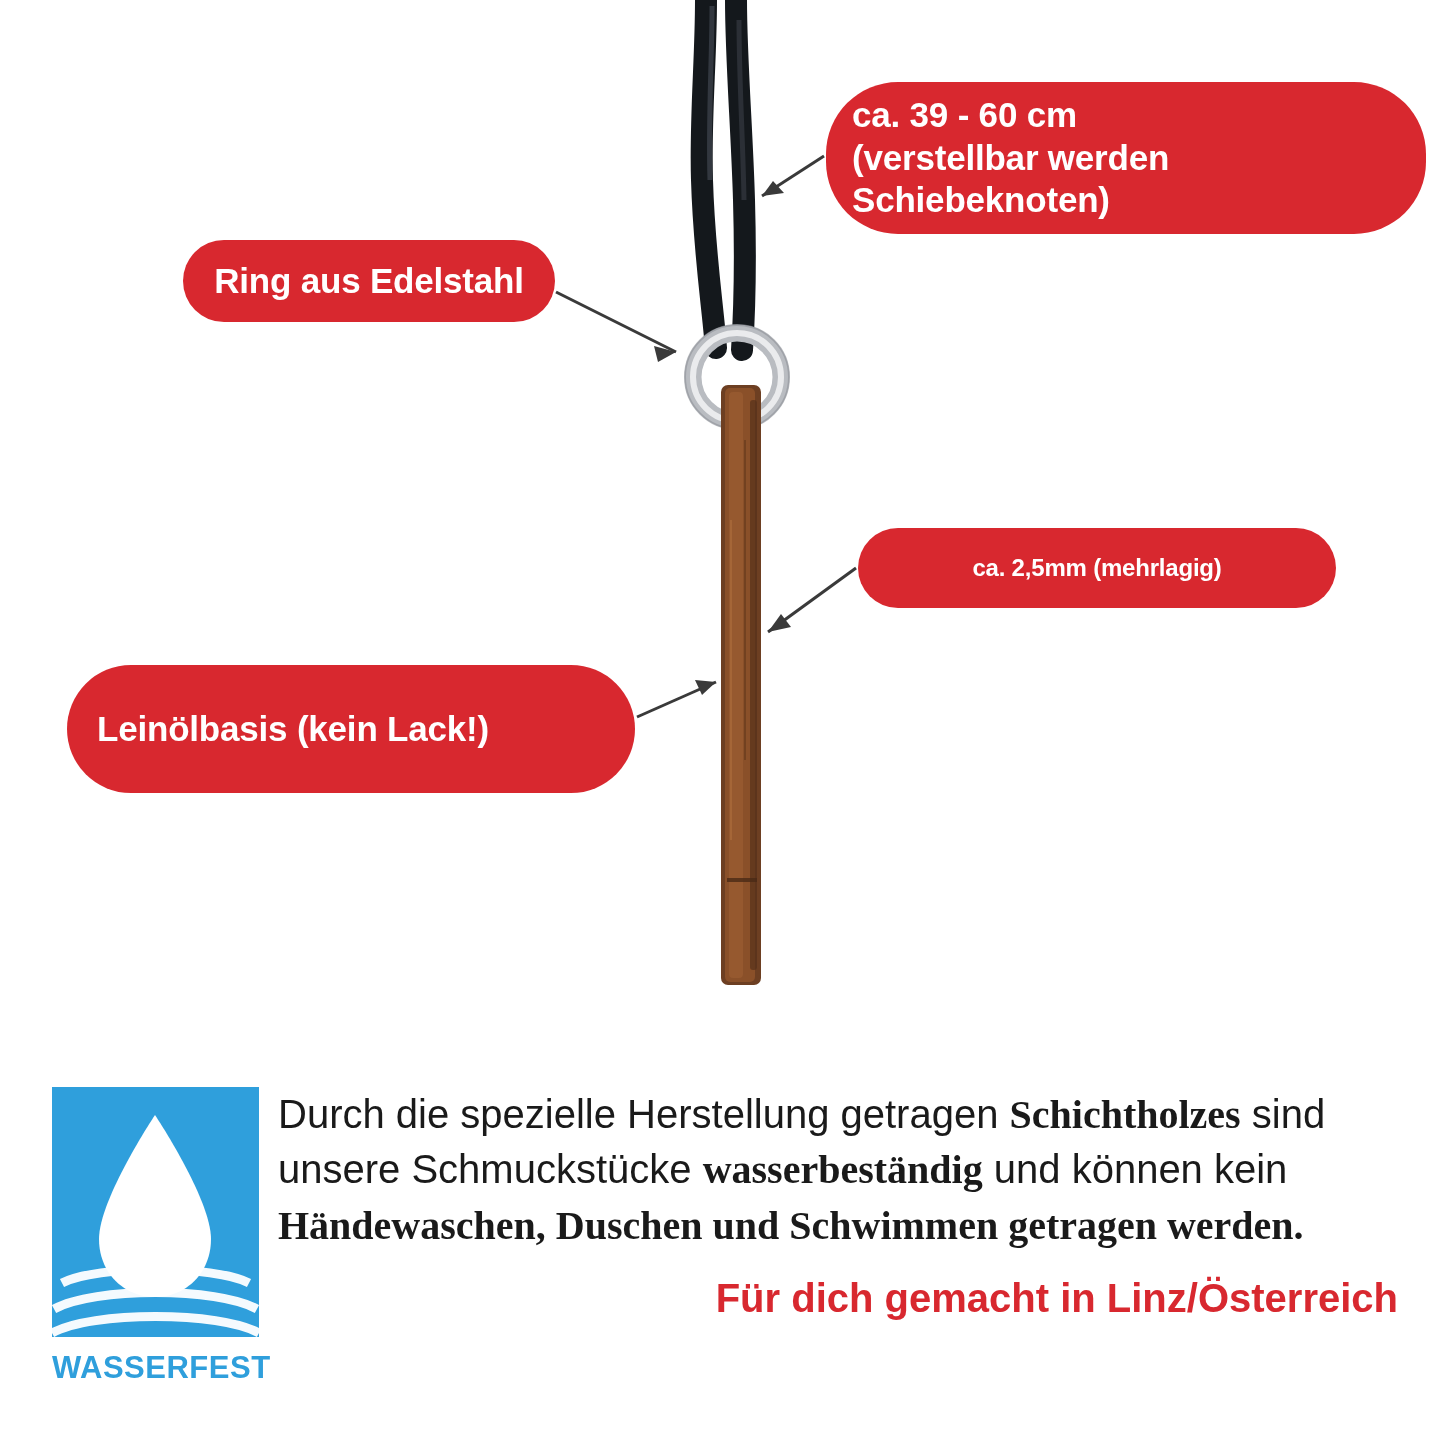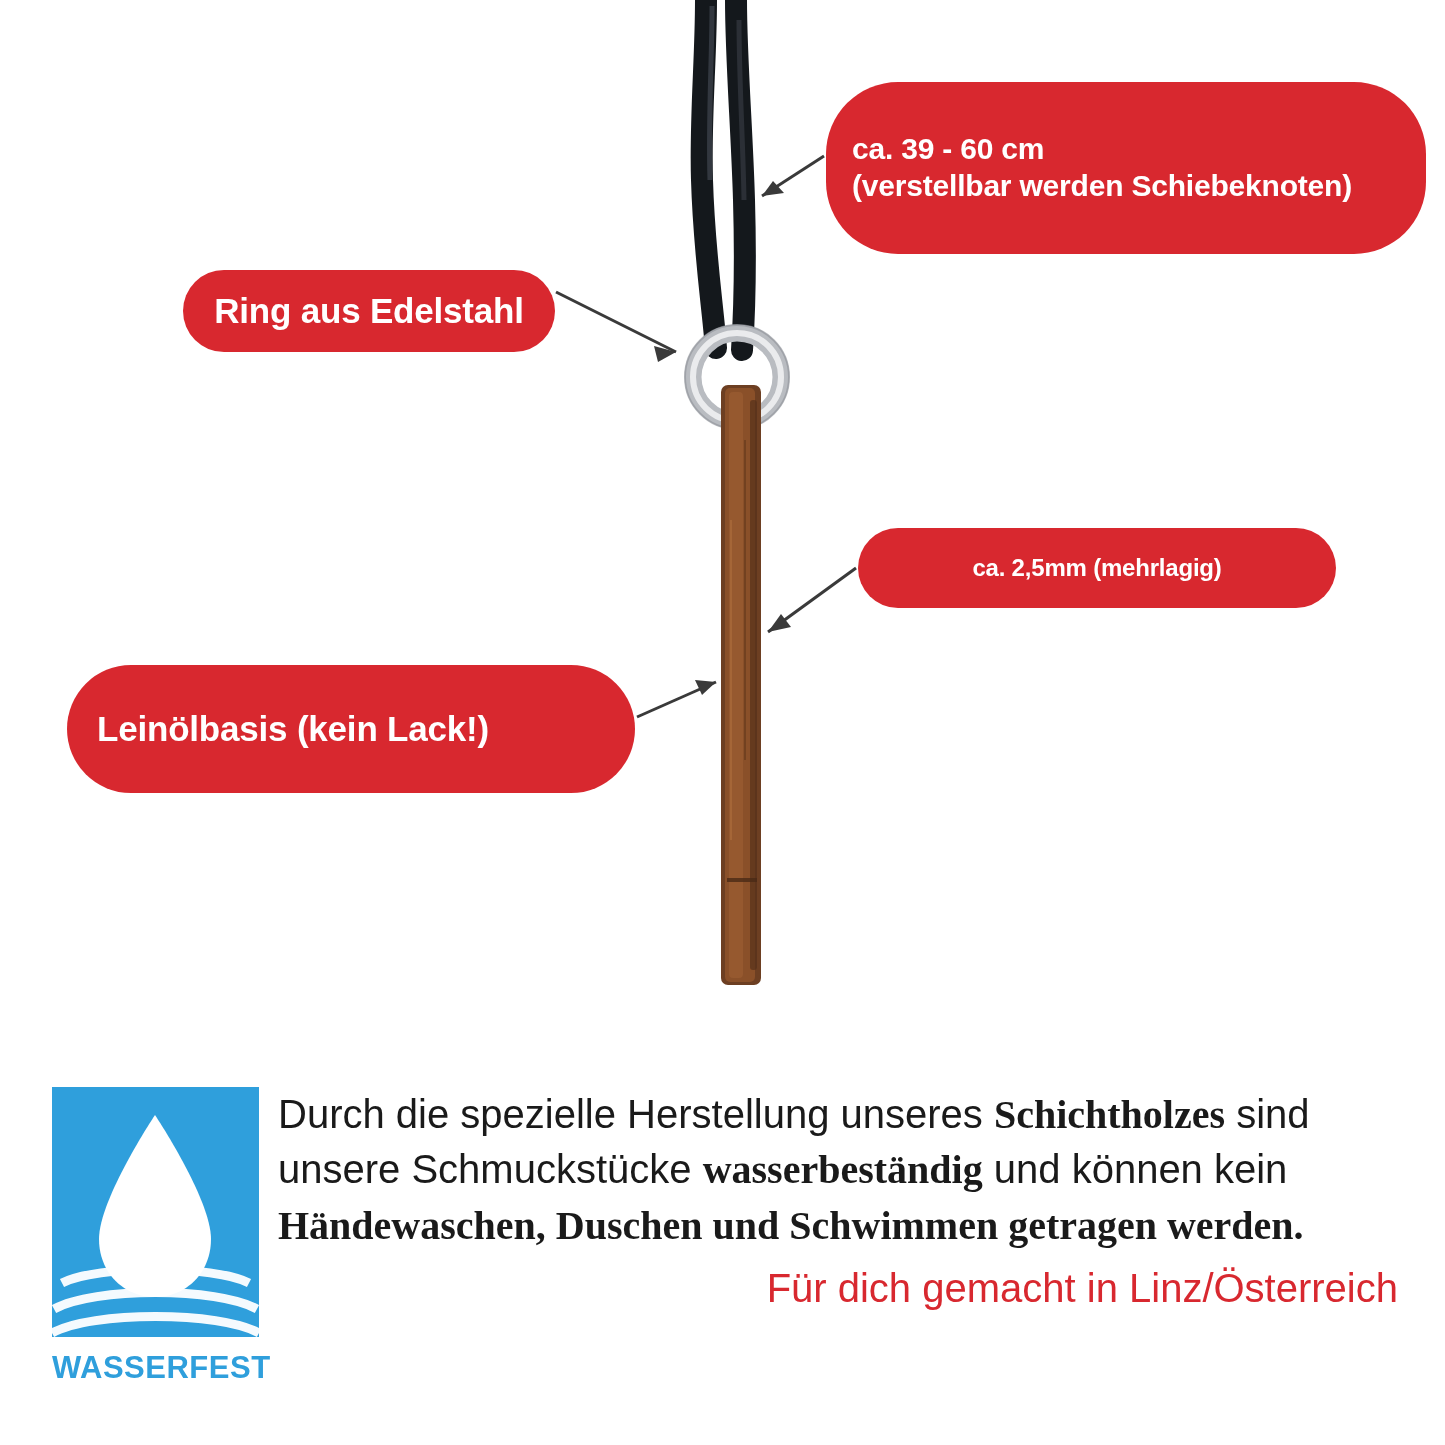--- a/index.html
+++ b/index.html
@@ -38,31 +38,31 @@
     align-items: center;
     justify-content: center;
     text-align: center;
     box-sizing: border-box;
     letter-spacing: -0.2px;
   }
   .callout span { display: block; width: 100%; }
 
   #callout-length {
     left: 826px; top: 82px;
-    width: 600px; height: 172px;
-    font-size: 30px;
+    width: 600px; height: 152px;
+    font-size: 35px;
     padding: 0 26px;
     border-radius: 72px;
     text-align: left;
     justify-content: flex-start;
   }
   #callout-length span { text-align: left; }
 
   #callout-ring {
-    left: 183px; top: 270px;
+    left: 183px; top: 240px;
     width: 372px; height: 82px;
     font-size: 35px;
     border-radius: 41px;
     justify-content: flex-end;
   }
 
   #callout-thickness {
     left: 858px; top: 528px;
     width: 478px; height: 80px;
     font-size: 24px;
@@ -111,23 +111,23 @@
   #info-text {
     position: absolute;
     left: 278px; top: 32px;
     width: 1120px;
     font-size: 40px;
     line-height: 1.36;
     color: #1a1a1a;
   }
   #info-text b { font-weight: bold; font-family: Liberation Serif, serif; }
   #made-in {
-    margin-top: 8px;
+    margin-top: 18px;
     color: #d8282f;
-    font-weight: normal;
+    font-weight: bold;
     font-size: 40px;
     text-align: right;
   }
 </style>
 </head>
 <body>
 
 <div id="page">
 
   <svg id="product" viewBox="0 0 1445 1050" xmlns="http://www.w3.org/2000/svg">
@@ -199,18 +199,18 @@
           <path d="M103 28 C103 28, 47 112, 47 152 C47 186, 72 210, 103 210 C134 210, 159 186, 159 152 C159 112, 103 28, 103 28 Z" fill="#ffffff"></path>
           <path d="M10 196 C45 178, 162 178, 197 196" fill="none" stroke="#ffffff" stroke-width="9" opacity="0.95"></path>
           <path d="M2 222 C42 200, 165 200, 205 222" fill="none" stroke="#ffffff" stroke-width="9" opacity="0.95"></path>
           <path d="M0 246 C40 224, 167 224, 207 246" fill="none" stroke="#ffffff" stroke-width="9" opacity="0.95"></path>
         </svg>
       </div>
       <div id="waterproof-label">WASSERFEST</div>
     </div>
 
     <div id="info-text">
-      <span>Durch die spezielle Herstellung unseres </span><b>Schichtholzes</b><span> sind unsere Schmuckstücke </span><b>wasserbeständig</b><span> und können kein </span><b>Händewaschen, Duschen und Schwimmen getragen werden.</b>
+      <span>Durch die spezielle Herstellung getragen </span><b>Schichtholzes</b><span> sind unsere Schmuckstücke </span><b>wasserbeständig</b><span> und können kein </span><b>Händewaschen, Duschen und Schwimmen getragen werden.</b>
       <div id="made-in">Für dich gemacht in Linz/Österreich</div>
     </div>
 
   </div>
 </div>
 
 </body></html>

